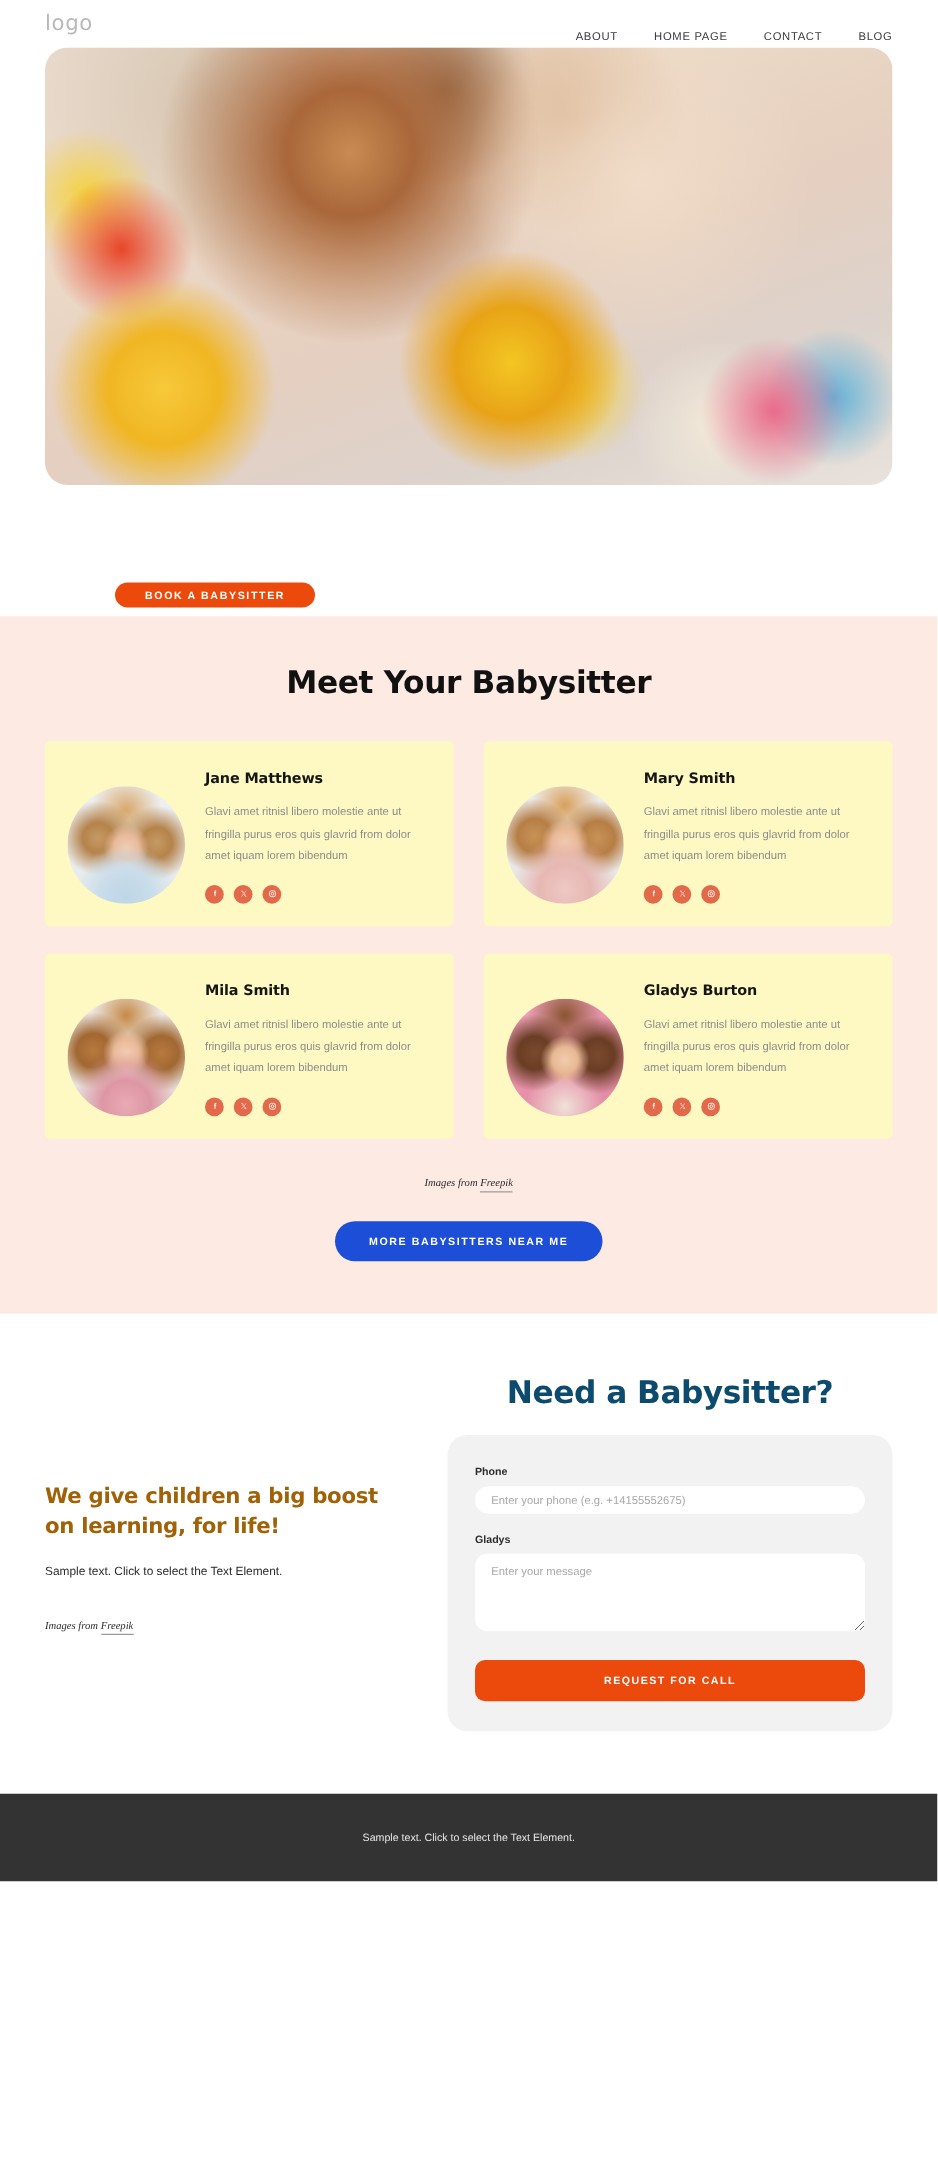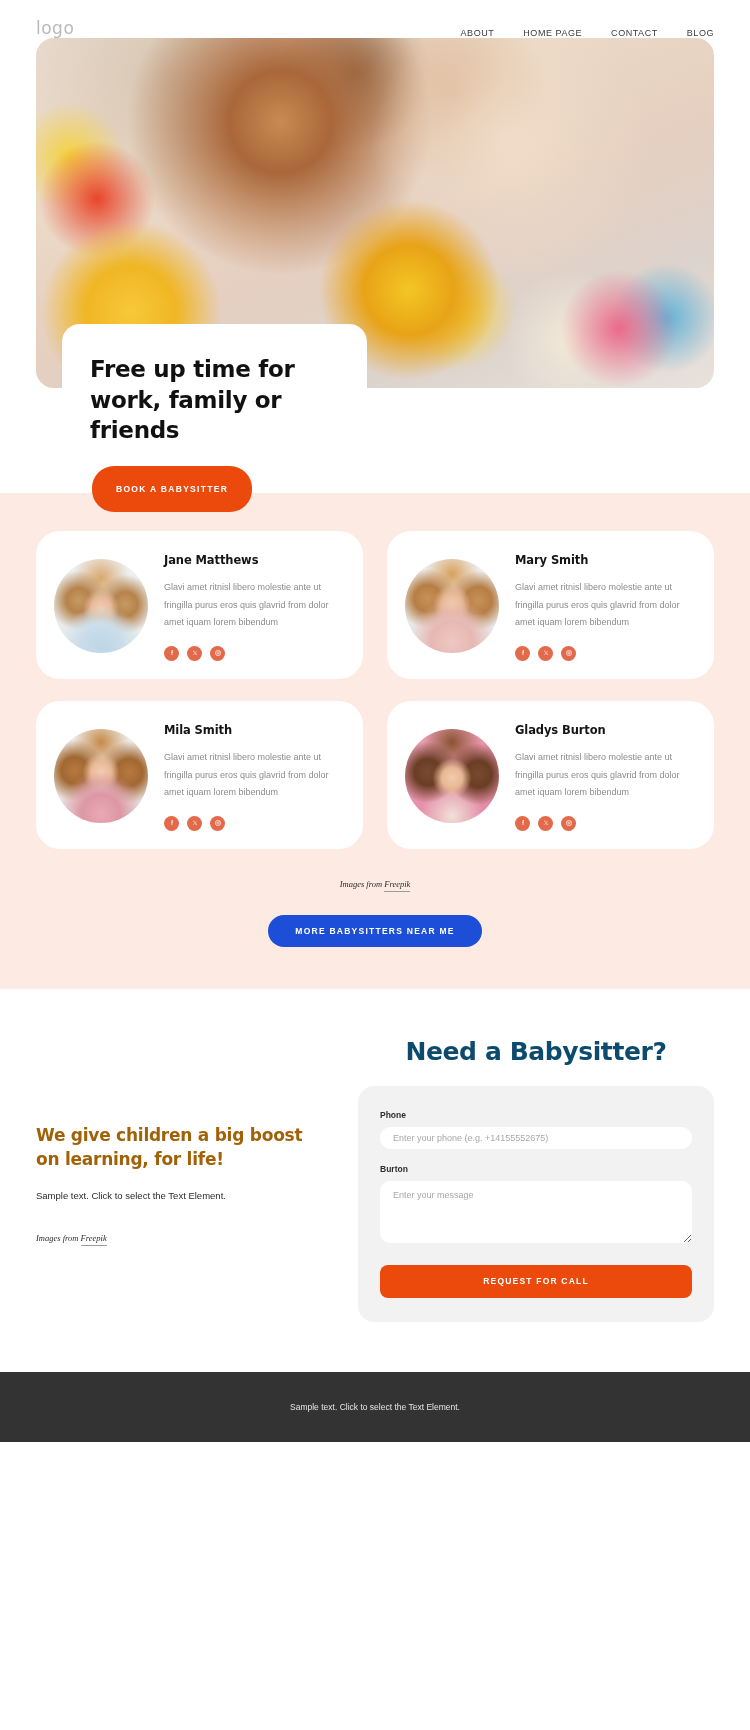--- a/index.html
+++ b/index.html
@@ -8,21 +8,21 @@
     font-family:"Liberation Sans", sans-serif;
     background:#ffffff;
     color:#1a1a1a;
     -webkit-font-smoothing:antialiased;
   }
   .page { width:750px; min-height:1730px; position:relative; overflow:hidden; }
 
   
   .header {
     height:38px;
-    display:flex; align-items:flex-end; justify-content:space-between;
+    display:flex; align-items:center; justify-content:space-between;
     padding:0 36px 0 36px;
     background:#fff;
   }
   .logo {
     font-size:17px; color:#b9b9b9; letter-spacing:.5px;
     font-family:"DejaVu Sans", sans-serif; font-weight:400;
   }
   .nav { display:flex; gap:29px; align-items:center;margin-top:20px; }
   .nav-link {
     font-size:9px; letter-spacing:.55px; color:#3a3a3a;
@@ -57,43 +57,43 @@
     background:#fff; border-radius:18px; z-index:4;
   }
   .hero-title {
     font-family:"DejaVu Sans", sans-serif;
     font-size:23px; line-height:1.33; font-weight:700;
     letter-spacing:-.3px; color:#111;
   }
   .hero-btn {
     position:absolute; left:92px; top:428px; z-index:5;
     background:#ec4a0d; color:#fff; border:none;
-    border-radius:22px; padding:0 24px; height:46px;
+    border-radius:22px; padding:0 24px; height:20px;
     font-size:8.5px; font-weight:700; letter-spacing:1.3px;
     text-transform:uppercase; cursor:pointer;
     font-family:"Liberation Sans", sans-serif;
   }
   .hero-spacer { height:105px; background:#fff; }
 
   
   .meet {
     background:#fdeae2; padding:38px 36px 42px 36px;
   }
   .meet-title {
     text-align:center; font-family:"DejaVu Sans", sans-serif;
     font-size:25px; font-weight:700; letter-spacing:-.3px;
     color:#111; margin-bottom:33px;
   }
   .cards {
     display:grid; grid-template-columns:1fr 1fr; gap:22px 24px;
   }
   .card {
-    background:#ffffff; border-radius:24px;
+    background:#fef9c3; border-radius:4px;
     padding:20px 18px 18px 18px;
-    display:flex; gap:16px; align-items:center;
+    display:flex; gap:16px; align-items:flex-end;
   }
   .avatar {
     width:94px; height:94px; border-radius:50%;
     flex:0 0 94px; position:relative; overflow:hidden;
     background:#e9eef0;
   }
   .av1 { background:
       radial-gradient(circle at 50% 94%, #bdd6e6 0%, #c9dcea 20%, rgba(201,220,234,0) 42%),
       radial-gradient(circle at 50% 52%, #f0cdb2 0%, #e8bb9c 14%, rgba(232,187,156,0) 27%),
       radial-gradient(circle at 26% 44%, #c79a63 0%, #b5834c 14%, rgba(181,131,76,0) 34%),
@@ -228,28 +228,26 @@
     <nav class="nav">
       <a href="#" class="nav-link">ABOUT</a>
       <a href="#" class="nav-link">HOME PAGE</a>
       <a href="#" class="nav-link">CONTACT</a>
       <a href="#" class="nav-link">BLOG</a>
     </nav>
   </div>
 
   <div class="hero-wrap">
     <div class="hero-img"></div>
-    <div class="hero-card">
-      <div class="hero-title">Free up time  for work, family or friends</div>
-    </div>
     <button class="hero-btn">Book a babysitter</button>
   </div>
   <div class="hero-spacer"></div>
 
   <section class="meet">
+    <h2 class="meet-title">Meet Your Babysitter</h2>
 
     <div class="cards">
 
       <div class="card">
         <div class="avatar av1"></div>
         <div class="card-body">
           <div class="card-name">Jane Matthews</div>
           <div class="card-text">Glavi amet ritnisl libero molestie ante ut fringilla purus eros quis glavrid from dolor amet iquam lorem bibendum</div>
           <div class="socials">
             <span class="soc">
@@ -371,21 +369,21 @@
     </div>
 
     <div class="right-col">
       <h2 class="form-title">Need a Babysitter?</h2>
       <div class="form-panel">
         <div class="field">
           <label class="field-label">Phone</label>
           <input type="text" placeholder="Enter your phone (e.g. +14155552675)" style="">
         </div>
         <div class="field">
-          <label class="field-label">Burton</label>
+          <label class="field-label">Gladys</label>
           <textarea placeholder="Enter your message" style=""></textarea>
         </div>
         <button class="submit-btn">Request for call</button>
       </div>
     </div>
   </section>
 
   <div class="footer">
     <span class="footer-text">Sample text. Click to select the Text Element.</span>
   </div>

